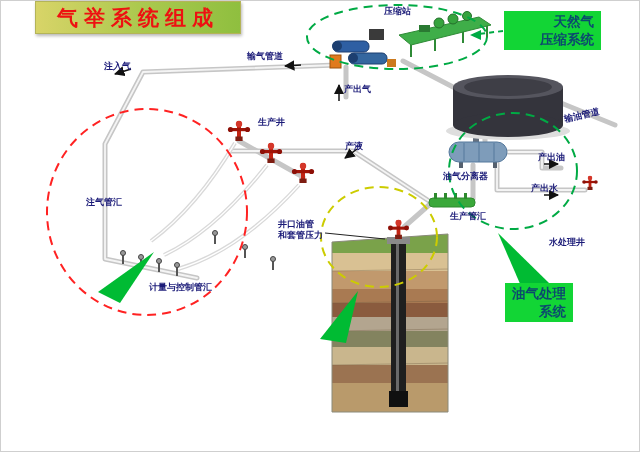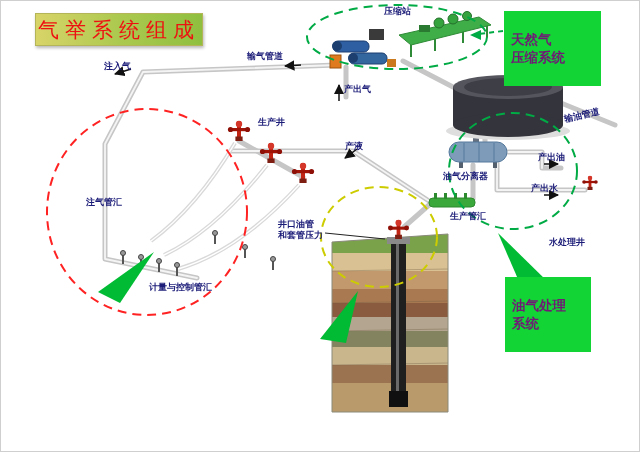--- a/index.html
+++ b/index.html
@@ -1,24 +1,24 @@
 <!DOCTYPE html>
 <html><head>
 <meta charset="utf-8">
 <style>
   *{margin:0;padding:0;box-sizing:border-box}
   html,body{background:#fff}
   body{font-family:"Liberation Sans","DejaVu Sans",sans-serif}
   .canvas{position:relative;width:640px;height:452px;background:#fff;border:1px solid #cfcfcf;overflow:hidden}
   .art{position:absolute;left:0;top:0}
-  .title{position:absolute;left:34px;top:12px;width:168px;height:33px;display:flex;align-items:center;justify-content:center;
-         background:linear-gradient(90deg,#d8d468,#acc94f,#8fbf3f);color:#ee1111;font-weight:normal;font-size:21px;
+  .title{position:absolute;left:34px;top:0;width:206px;height:33px;display:flex;align-items:center;justify-content:center;
+         background:linear-gradient(90deg,#d8d468,#acc94f,#8fbf3f);color:#ee1111;font-weight:bold;font-size:21px;
          letter-spacing:6px;border:1px solid #b4b458;box-shadow:1px 2px 3px rgba(0,0,0,.28)}
-  .sys{position:absolute;background:#12d535;color:#701a75;font-weight:bold;font-size:13.5px;line-height:1.3;
-       text-align:left;white-space:pre-line;padding:20px 7px}
+  .sys{position:absolute;background:#12d535;color:#0c4a6e;font-weight:bold;font-size:13.5px;line-height:1.3;
+       text-align:right;white-space:pre-line;padding:2px 7px}
   .pt{position:absolute;color:#1b1b78;font-weight:bold;font-size:9px;line-height:1.2;white-space:pre-line}
   .rot{transform:rotate(-13deg)}
 </style>
 </head>
 <body>
 
 <div class="canvas">
 
 <svg class="art" width="640" height="452" viewBox="0 0 640 452">
   <defs>
@@ -213,21 +213,21 @@
     <line x1="543" y1="194" x2="557" y2="194" marker-end="url(#arr)"></line>
   </g>
 
   <line x1="324" y1="232" x2="384" y2="238" stroke="#222" stroke-width="1"></line>
 </svg>
 
 <div class="title">气举系统组成</div>
 
 <div class="sys" style="left:503px;top:10px;width:97px">天然气
 压缩系统</div>
-<div class="sys" style="left:504px;top:276px;width:86px">油气处理
+<div class="sys" style="left:504px;top:282px;width:68px">油气处理
 系统</div>
 
 <div class="pt" style="left:383px;top:5px">压缩站</div>
 <div class="pt" style="left:246px;top:50px">输气管道</div>
 <div class="pt" style="left:103px;top:60px">注入气</div>
 <div class="pt" style="left:343px;top:83px">产出气</div>
 <div class="pt" style="left:257px;top:116px">生产井</div>
 <div class="pt" style="left:344px;top:140px">产液</div>
 <div class="pt rot" style="left:563px;top:109px">输油管道</div>
 <div class="pt" style="left:442px;top:170px">油气分离器</div>

